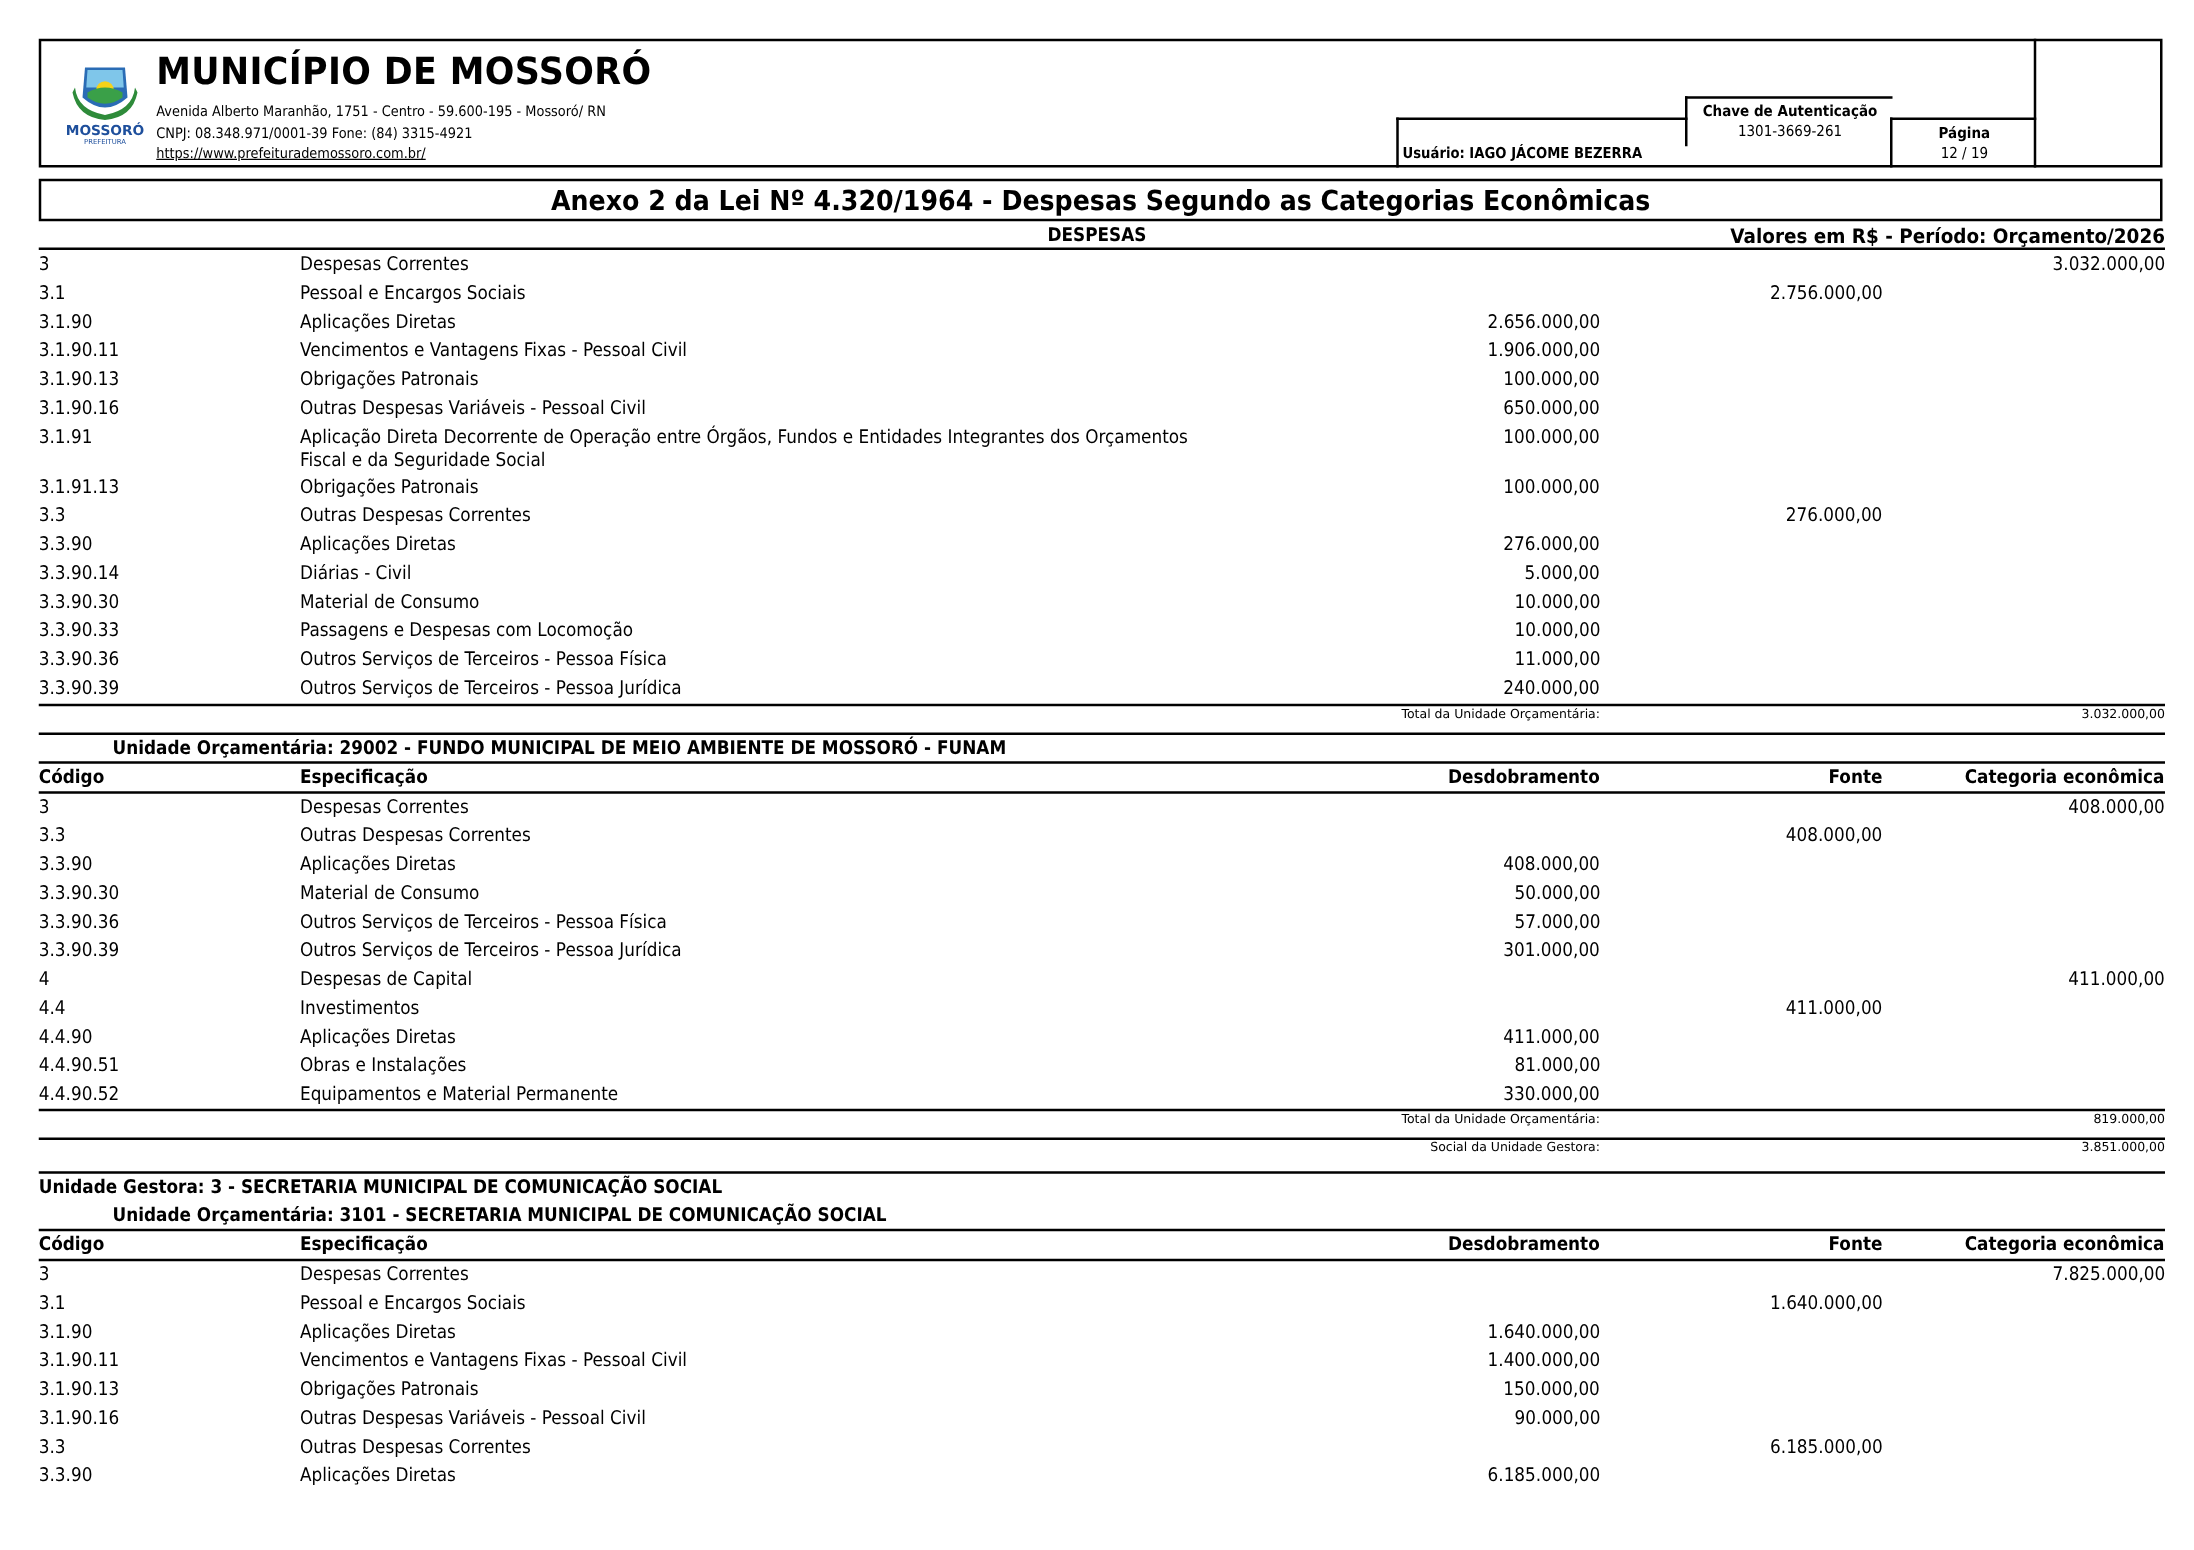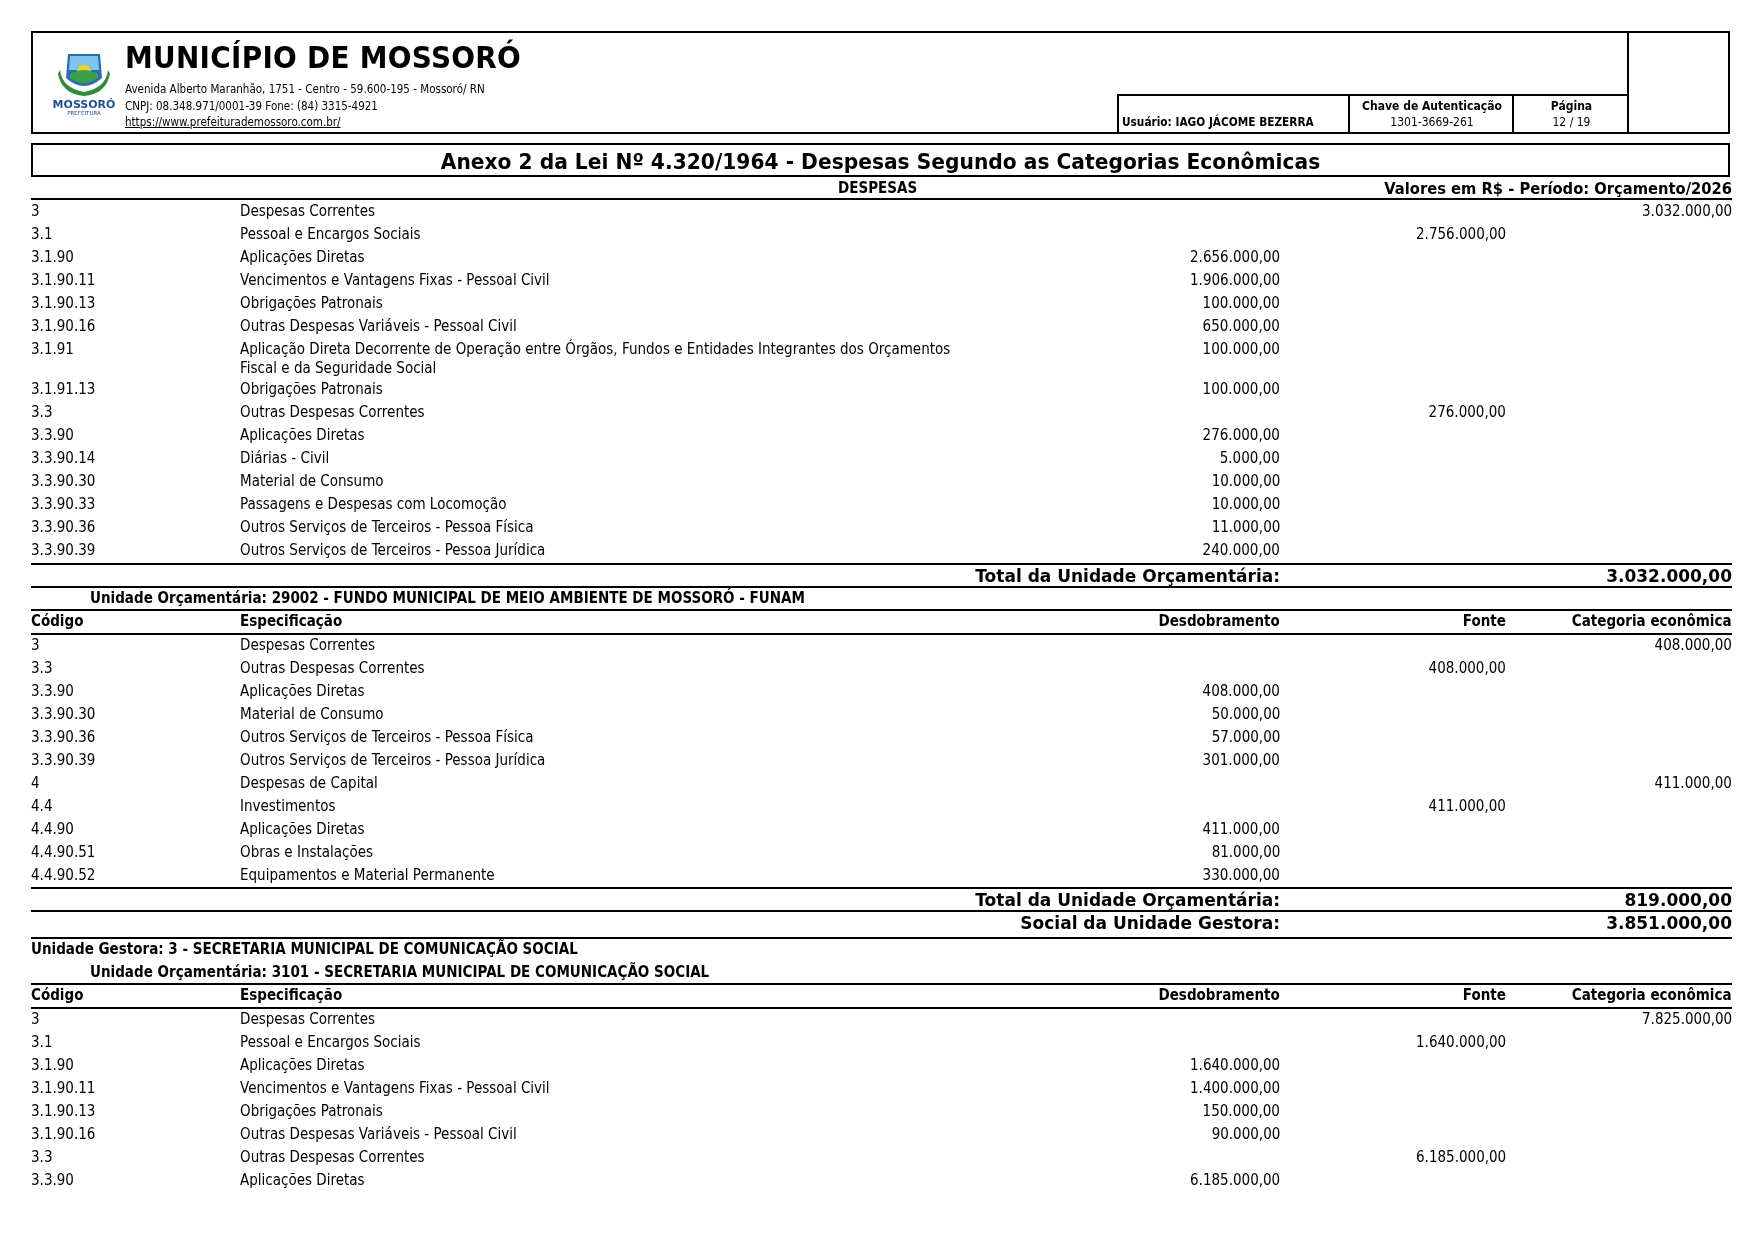--- a/index.html
+++ b/index.html
@@ -5,41 +5,41 @@
   html, body { margin:0; padding:0; background:#ffffff; }
   body { width:1755px; height:1240px; position:relative; overflow:hidden;
          font-family:"DejaVu Sans", sans-serif; color:#000; }
   .hdr-box { position:absolute; left:31px; top:31px; width:1699px; height:103px; border:2px solid #000; box-sizing:border-box; }
   .logo { position:absolute; left:48px; top:48px; width:72px; height:68px; }
   .muni-title { position:absolute; left:125px; top:40px; font-size:30px; font-weight:bold; letter-spacing:0.3px; transform:scaleX(0.93); transform-origin:left top; white-space:nowrap; }
   .addr { position:absolute; left:125px; font-size:11.5px; white-space:nowrap; transform:scaleX(0.9); transform-origin:left top; }
   .addr.l1 { top:82px; } .addr.l2 { top:99px; } .addr.l3 { top:115px; text-decoration:underline; }
   .user-box { position:absolute; left:1117px; top:94px; width:233px; height:40px; border:2px solid #000; box-sizing:border-box; border-right:none; border-bottom:none; }
   .user-label { position:absolute; left:1122px; top:115px; font-size:12px; font-weight:bold; white-space:nowrap; transform:scaleX(0.88); transform-origin:left top; }
-  .key-box { position:absolute; left:1348px; top:94px; width:166px; height:40px; border-left:2px solid #000; border-top:2px solid #000; box-sizing:border-box; }
+  .key-box { position:absolute; left:1348px; top:77px; width:166px; height:40px; border-left:2px solid #000; border-top:2px solid #000; box-sizing:border-box; }
   .page-box { position:absolute; left:1512px; top:94px; width:117px; height:40px; border-left:2px solid #000; border-top:2px solid #000; box-sizing:border-box; }
   .vdiv { position:absolute; left:1627px; top:31px; width:2px; height:103px; background:#000; }
   .box-title { width:100%; text-align:center; font-size:12px; font-weight:bold; margin-top:3px; transform:scaleX(0.9); }
   .box-val { width:100%; text-align:center; font-size:12px; margin-top:2px; transform:scaleX(0.9); }
   .title-box { position:absolute; left:31px; top:143px; width:1699px; height:34px; border:2px solid #000; box-sizing:border-box; }
   .main-title { position:absolute; left:0; right:0; top:4px; text-align:center; font-size:22px; font-weight:bold; transform:scaleX(0.92); }
   .despesas-lbl { position:absolute; left:838px; top:179px; font-size:15px; font-weight:bold; transform:scaleX(0.9); transform-origin:left top; }
   .valores-lbl { position:absolute; right:23px; top:179px; font-size:16px; font-weight:bold; white-space:nowrap; transform:scaleX(0.92); transform-origin:right top; }
   .hline { position:absolute; left:31px; width:1701px; height:2px; background:#000; }
   .hline.thin { height:1.5px; }
   .row { position:absolute; left:0; width:1755px; height:23px; font-size:15px; white-space:nowrap; }
   .row span { position:absolute; top:0; }
   .c-code { left:31px; transform:scaleX(0.9); transform-origin:left top; }
   .c-spec { left:240px; transform:scaleX(0.9); transform-origin:left top; }
   .c-desd { right:475px; transform:scaleX(0.9); transform-origin:right top; }
   .c-fonte { right:249px; transform:scaleX(0.9); transform-origin:right top; }
   .c-cat { right:23px; transform:scaleX(0.9); transform-origin:right top; }
   .bold { font-weight:bold; }
   .sec-lbl { position:absolute; font-size:15px; font-weight:bold; white-space:nowrap; transform:scaleX(0.9); transform-origin:left top; }
-  .tot-lbl { position:absolute; right:475px; font-size:17px; font-weight:bold; white-space:nowrap; }
+  .tot-lbl { position:absolute; right:475px; font-size:10px; font-weight:normal; white-space:nowrap; }
 </style>
 </head>
 <body>
 
 <div class="hdr-box"></div>
 <div class="vdiv"></div>
 
 <div class="logo">
   <svg width="72" height="68" viewBox="0 0 72 68">
     <path d="M20 6 L52 6 L54 30 Q36 46 18 30 Z" fill="#2a6cb5"></path>

